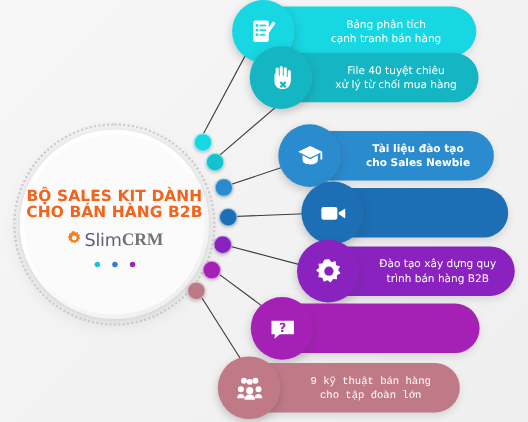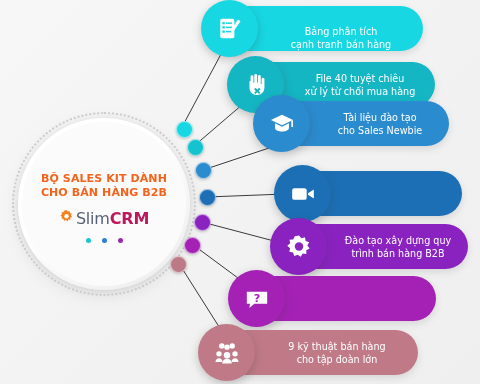--- a/index.html
+++ b/index.html
@@ -41,21 +41,21 @@
     border-radius: 50%;
     background: #fbfbfb;
     display: flex;
     flex-direction: column;
     align-items: center;
     justify-content: center;
   }
   .hub-title {
     color: #F4631B;
     font-weight: bold;
-    font-size: 11px;
+    font-size: 14px;
     line-height: 14px;
     text-align: center;
     letter-spacing: .1px;
     white-space: pre-line;
     margin-top: 6px;
   }
   .logo-row {
     display: flex;
     align-items: flex-end;
     justify-content: center;
@@ -133,21 +133,21 @@
     <div class="logo-row">
       <span class="logo-gear">
         <svg width="15" height="15" viewBox="0 0 24 24">
           <g fill="#F4811F">
             <path d="M12 1.6l2.0 2.4 3.0-.8.5 3.1 3.0 1.0-1.5 2.7 1.9 2.5-2.8 1.5.1 3.1-3.1-.3-1.6 2.7-2.5-1.8-2.9 1.2-1.0-3.0-3.1-.6.6-3.0-2.3-2.1 2.4-2.0-.6-3.0 3.1-.2 1.4-2.8z"></path>
           </g>
           <circle cx="12" cy="11.6" r="3.5" fill="#fbfbfb"></circle>
         </svg>
       </span>
       <span class="logo-slim" style="color: rgb(90, 98, 118);">Slim</span>
-        <span class="logo-crm" style="color: #be185d;">CRM</span>
+        <span class="logo-crm" style="color: #737373; font-family: Liberation Serif, serif;">CRM</span>
     </div>
     <div class="logo-dots">
       <i style="background: rgb(25, 198, 212);"></i>
       <i style="background: rgb(43, 127, 212);"></i>
       <i style="background: rgb(156, 39, 176);"></i>
     </div>
   </div>
 
   <svg id="wires">
       <line x1="182" y1="127" x2="235" y2="28" stroke="#3b3b3b" stroke-width="1"></line>
@@ -162,47 +162,47 @@
   <div id="nodes">
       <div class="node" style="left: 176px; top: 121px; background: rgb(23, 215, 226);"></div>
       <div class="node" style="left: 187px; top: 139px; background: rgb(21, 195, 206);"></div>
       <div class="node" style="left: 195px; top: 162px; background: rgb(43, 139, 207);"></div>
       <div class="node" style="left: 199px; top: 189px; background: rgb(28, 111, 181);"></div>
       <div class="node" style="left: 194px; top: 214px; background: rgb(138, 34, 192);"></div>
       <div class="node" style="left: 184px; top: 237px; background: rgb(165, 33, 182);"></div>
       <div class="node" style="left: 170px; top: 256px; background: rgb(188, 122, 134);"></div>
     </div>
   <div id="cards">
-      <div class="card" style="left: 217px; top: 6px; width: 206px; background: rgb(23, 215, 226); align-items: flex-end;">
+      <div class="card" style="left: 227px; top: 6px; width: 206px; background: rgb(23, 215, 226);">
         <div class="badge" style="background: rgb(23, 215, 226);">
           <svg width="26" height="26" viewBox="0 0 24 24" fill="#fff">
             <rect x="3" y="2.5" width="13" height="18" rx="1.6"></rect>
             <rect x="5" y="5.5" width="2.2" height="2.2" fill="#17D7E2"></rect>
             <rect x="8.2" y="5.9" width="5.6" height="1.4" fill="#17D7E2"></rect>
             <rect x="5" y="9.4" width="2.2" height="2.2" fill="#17D7E2"></rect>
             <rect x="8.2" y="9.8" width="5.6" height="1.4" fill="#17D7E2"></rect>
             <rect x="5" y="13.3" width="2.2" height="2.2" fill="#17D7E2"></rect>
             <rect x="8.2" y="13.7" width="5.6" height="1.4" fill="#17D7E2"></rect>
             <path d="M19.4 3.2l2.3 1.6-6.4 9.2-2.6.9.6-2.7z"></path>
           </svg>
         </div>
         <div class="label">Bảng phân tích
 cạnh tranh bán hàng</div>
       </div>
-      <div class="card" style="left: 243px; top: 62px; width: 192px; background: rgb(21, 182, 196); align-items: center;">
+      <div class="card" style="left: 243px; top: 48px; width: 192px; background: rgb(21, 182, 196); align-items: center;">
         <div class="badge" style="background: rgb(21, 182, 196);">
           <svg width="26" height="26" viewBox="0 0 24 24" fill="#fff">
             <path d="M7 10V4.4a1.3 1.3 0 0 1 2.6 0V10h.8V3.2a1.3 1.3 0 0 1 2.6 0V10h.8V4.1a1.3 1.3 0 0 1 2.6 0V11h.8V6.6a1.3 1.3 0 0 1 2.6 0v7.2c0 4.4-2.8 7.4-6.9 7.4-4 0-6.9-2.6-6.9-6.6V9.3a1.3 1.3 0 0 1 2.6 0z"></path>
             <path d="M11.6 14.6l1.6 1.6 1.6-1.6 1.3 1.3-1.6 1.6 1.6 1.6-1.3 1.3-1.6-1.6-1.6 1.6-1.3-1.3 1.6-1.6-1.6-1.6z" fill="#15B6C4"></path>
           </svg>
         </div>
         <div class="label">File 40 tuyệt chiêu
 xử lý từ chối mua hàng</div>
       </div>
-      <div class="card" style="left: 269px; top: 101px; width: 180px; background: rgb(43, 139, 207);">
+      <div class="card" style="left: 269px; top: 119px; width: 180px; background: rgb(43, 139, 207); font-weight: bold;">
         <div class="badge" style="background: rgb(43, 139, 207);">
           <svg width="26" height="26" viewBox="0 0 24 24" fill="#fff">
             <path d="M12 3.4L1.8 8.3 12 13.2l10.2-4.9z"></path>
             <path d="M5.6 11.3v4.3c0 1.9 2.9 3.3 6.4 3.3s6.4-1.4 6.4-3.3v-4.3L12 14.6z"></path>
             <rect x="20.6" y="8.6" width="1.5" height="6.2"></rect>
           </svg>
         </div>
         <div class="label">Tài liệu đào tạo
 cho Sales Newbie</div>
       </div>
@@ -225,21 +225,21 @@
 trình bán hàng B2B</div>
       </div>
       <div class="card" style="left: 244px; top: 276px; width: 192px; background: rgb(165, 33, 182);">
         <div class="badge" style="background: rgb(165, 33, 182);">
           <svg width="26" height="26" viewBox="0 0 24 24" fill="#fff">
             <path d="M2.6 5.2h18.8v11.2H9.6l-4.6 3.8.5-3.8H2.6z"></path>
             <text x="12" y="14.6" font-size="10.5" font-weight="bold" text-anchor="middle" fill="#A521B6" font-family="DejaVu Sans, sans-serif">?</text>
           </svg>
         </div>
       </div>
-      <div class="card" style="left: 214px; top: 330px; width: 204px; background: rgb(192, 122, 135);">
+      <div class="card" style="left: 214px; top: 330px; width: 204px; background: rgb(192, 122, 135); font-family: Liberation Mono, monospace;">
         <div class="badge" style="background: rgb(192, 122, 135);">
           <svg width="26" height="26" viewBox="0 0 24 24" fill="#fff">
             <circle cx="7.2" cy="5.6" r="2.5"></circle>
             <circle cx="16.8" cy="5.6" r="2.5"></circle>
             <circle cx="12" cy="6.6" r="2.5"></circle>
             <circle cx="4.6" cy="12.8" r="2.5"></circle>
             <circle cx="19.4" cy="12.8" r="2.5"></circle>
             <circle cx="12" cy="14.0" r="3.0"></circle>
             <path d="M1.4 20.4c0-2.3 1.5-3.6 3.2-3.6s3.2 1.3 3.2 3.6z"></path>
             <path d="M16.2 20.4c0-2.3 1.5-3.6 3.2-3.6s3.2 1.3 3.2 3.6z"></path>

